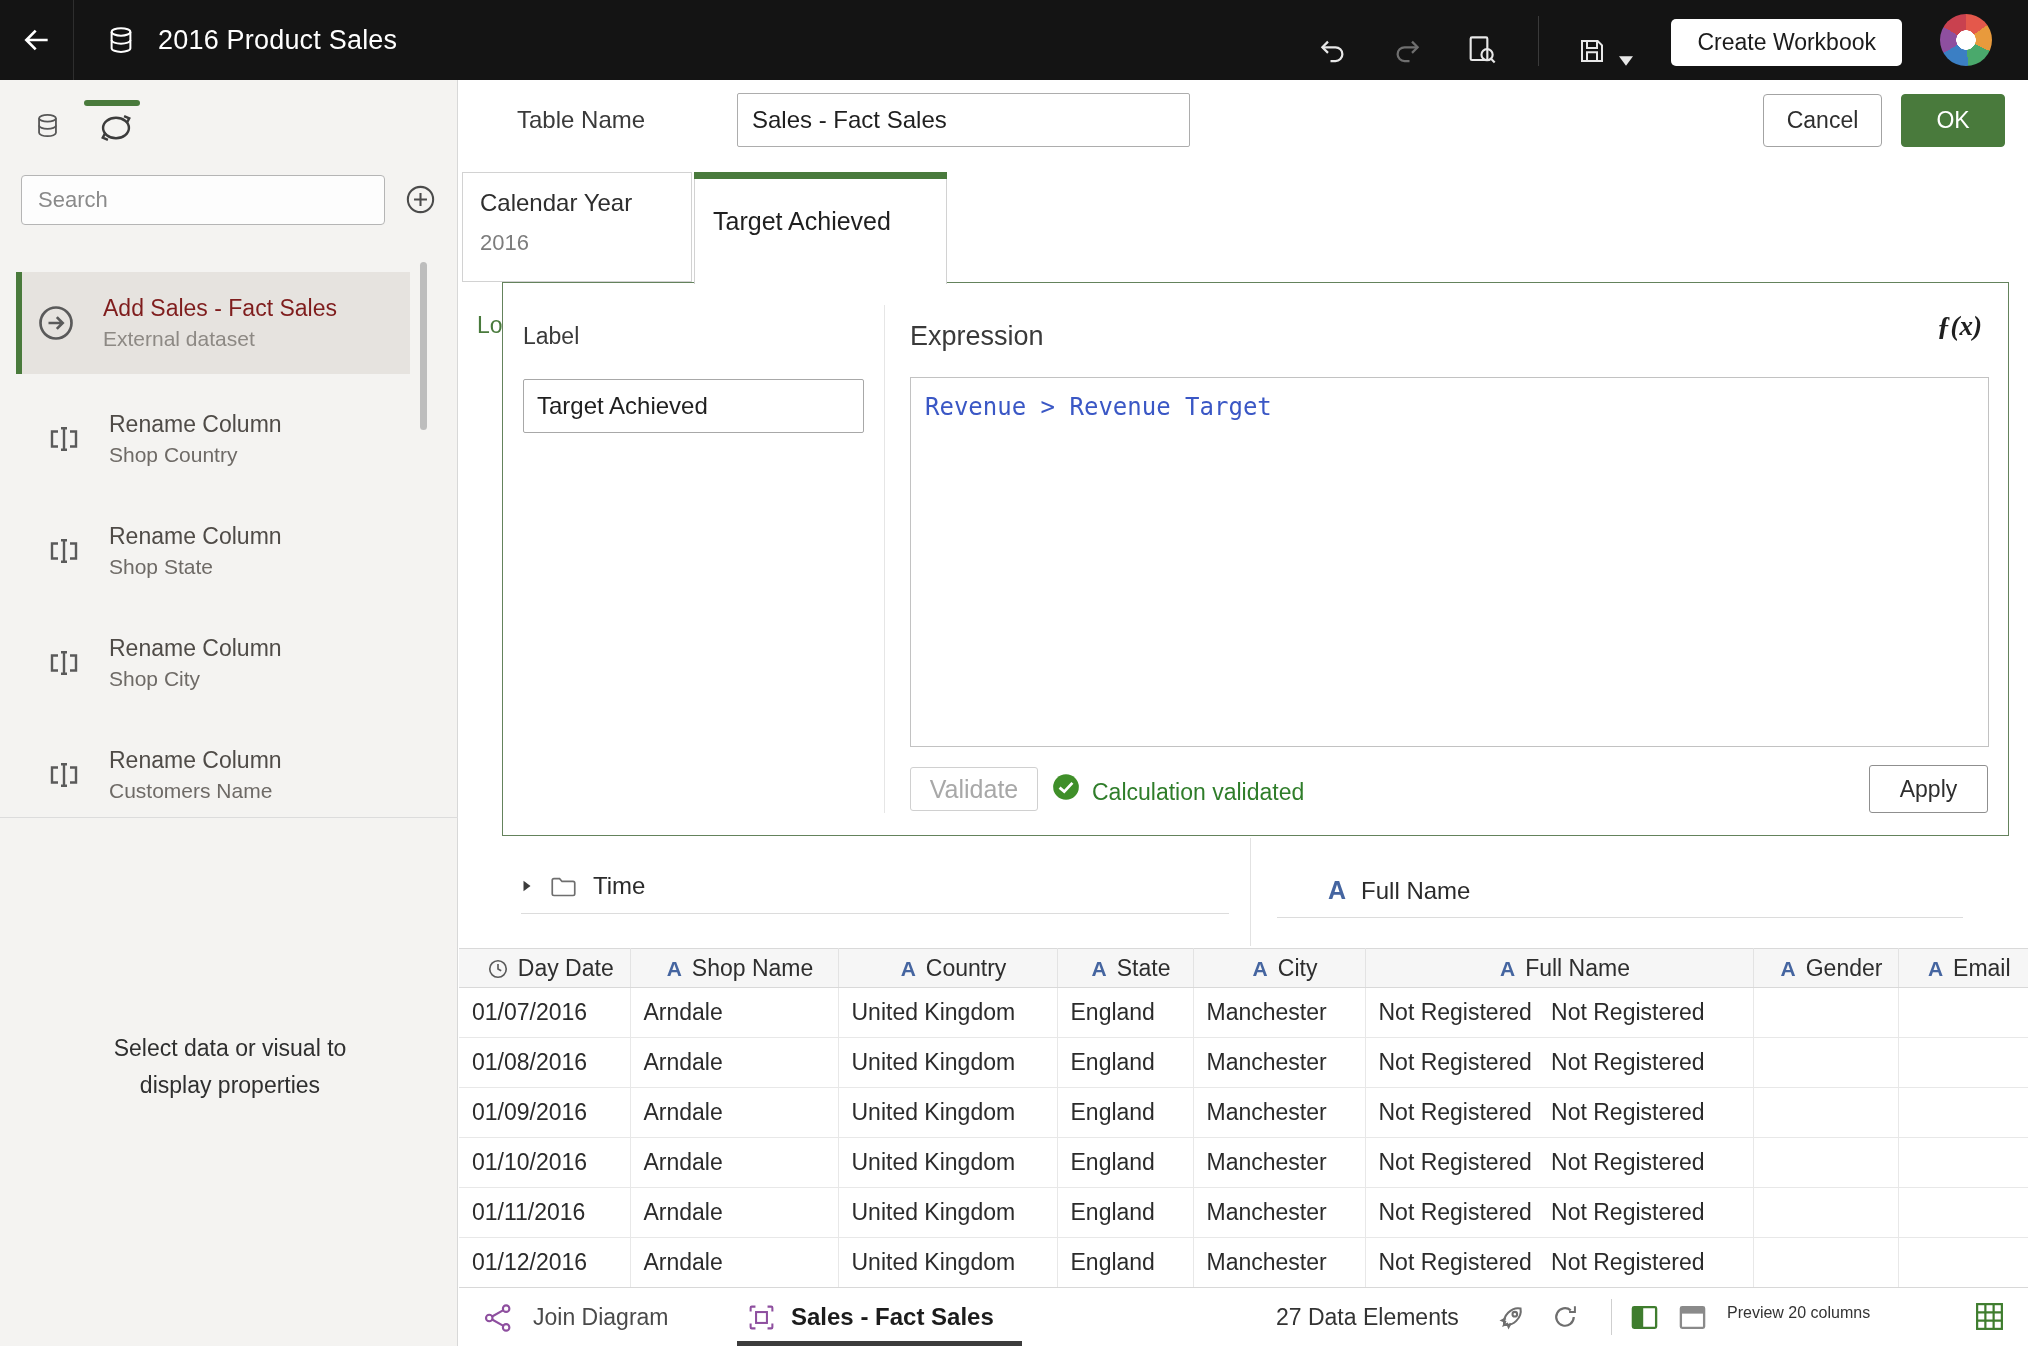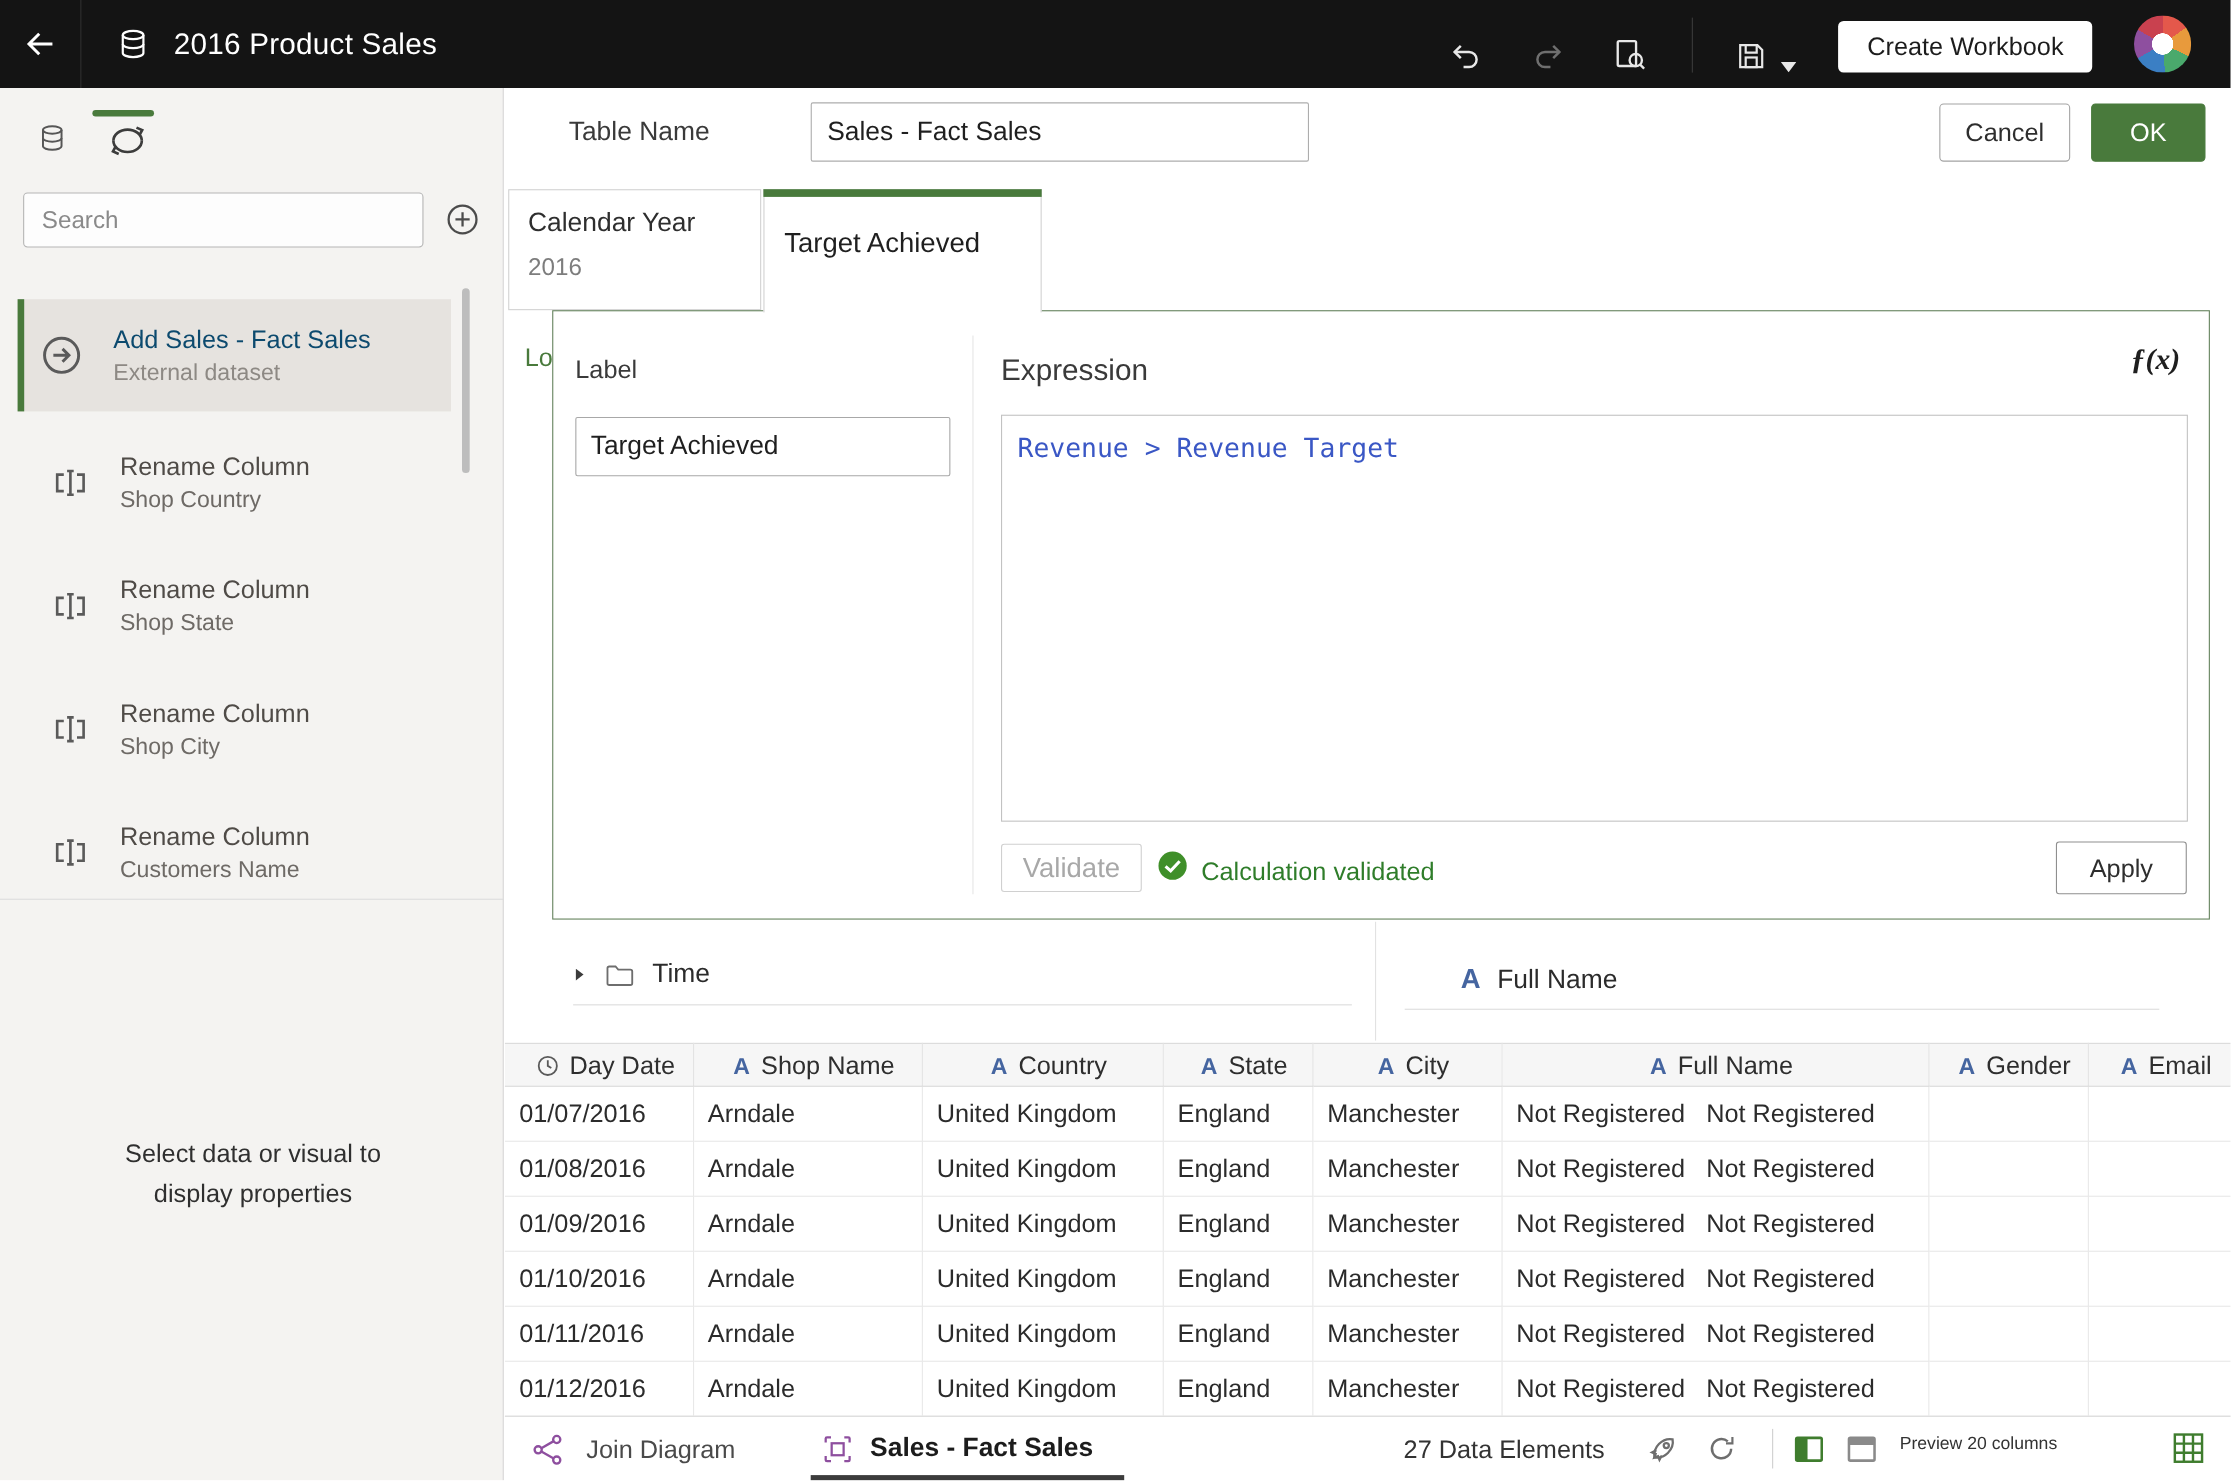--- a/index.html
+++ b/index.html
@@ -30,21 +30,21 @@
   .sb-tab1{position:absolute;left:34px;top:32px;color:#565656;cursor:pointer}
   .sb-tab2{position:absolute;left:95px;top:33px;color:#3c3c3c;cursor:pointer}
   .sb-search{position:absolute;left:21px;top:95px;width:364px;height:50px;border:1px solid #b5b5b5;border-radius:4px;background:#fdfdfd;font-size:22px;padding:0 16px;color:#333;font-family:inherit}
   .sb-search::placeholder{color:#8a8a8a}
   .sb-plus{position:absolute;left:404px;top:103px;color:#4b4b4b;cursor:pointer}
   .step{position:absolute;left:16px;width:394px;display:flex;align-items:center;cursor:pointer}
   .step .txt{margin-left:27px}
   .step .t{font-size:23px;color:#4f4b47;line-height:31px}
   .step .s{font-size:21px;color:#6e6a66;line-height:29px}
   .step.selected{background:#e6e3df;border-left:6px solid var(--accent-green,#497a3c);padding-left:14px}
-  .step.selected .t{color:#0c4a6e}
+  .step.selected .t{color:#7f1d1d}
   .step.selected .s{color:#8d8984}
   .step.rn{padding-left:30px}
   .step-icon{color:#5a5a5a}
   .sb-scroll{position:absolute;left:420px;top:182px;width:7px;height:168px;border-radius:4px;background:#bdbdbd;cursor:pointer}
   .sb-div{position:absolute;left:0;top:737px;width:458px;height:1px;background:#dcdcdc}
   .sb-hint{position:absolute;left:30px;top:950px;width:400px;text-align:center;font-size:23px;line-height:37px;color:#2f2f2f}
 
   
   .tn-label{position:absolute;left:517px;top:106px;font-size:24px;color:#3a3a3a}
   .tn-input{position:absolute;left:737px;top:93px;width:453px;height:54px;border:1px solid #adadad;border-radius:2px;font-size:24px;padding:0 14px;color:#1f1f1f;font-family:inherit;background:#fff}

